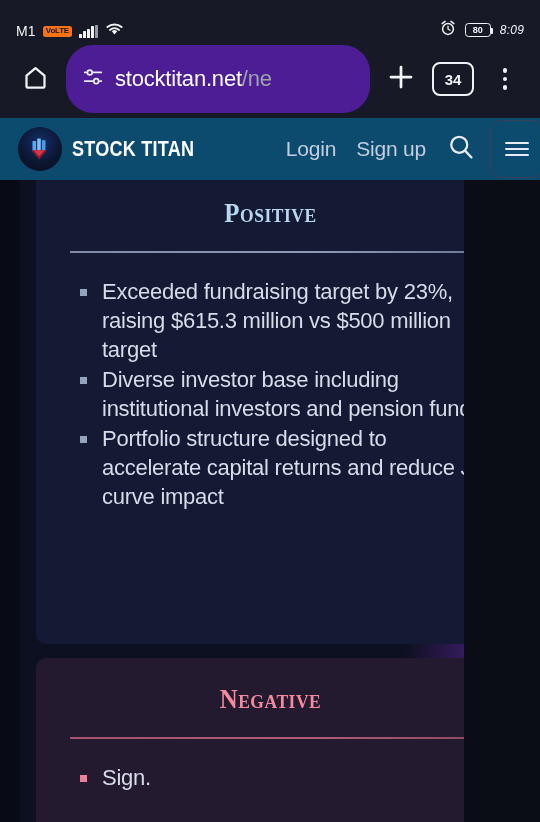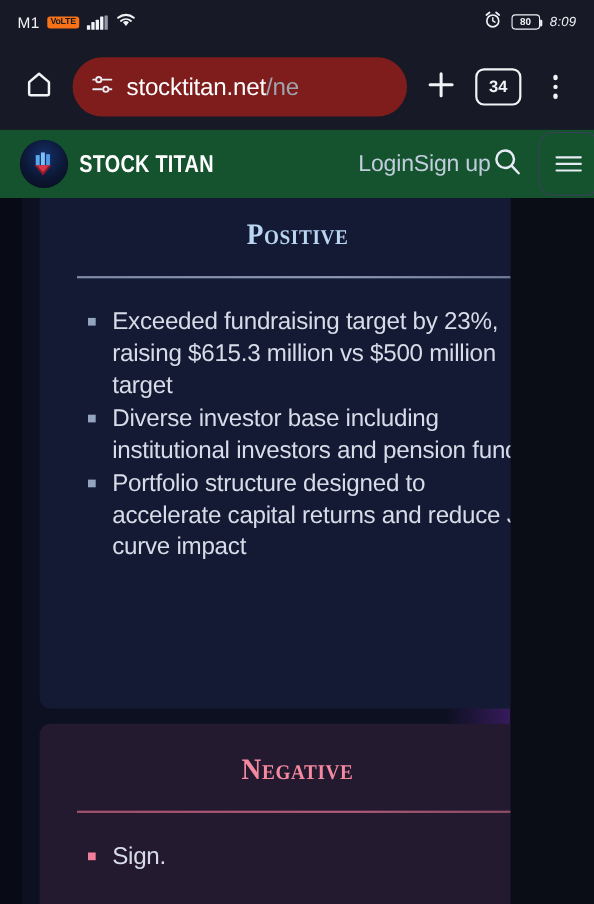--- a/index.html
+++ b/index.html
@@ -7,22 +7,22 @@
     width:540px; height:822px;
     background:#0a0c16;
     font-family:"Liberation Sans", sans-serif;
     overflow:hidden;
   }
 
   
   .statusbar{
     height:40px; width:540px;
     background:#171a26;
-    display:flex; align-items:center;
-    padding:18px 16px;
+    display:flex; align-items:flex-end;
+    padding:0 16px;
     color:#f2f3f7;
   }
   .sb-left{ display:flex; align-items:center; gap:7px; }
   .sb-right{ margin-left:auto; display:flex; align-items:center; gap:9px; }
   .carrier{ font-size:14px; letter-spacing:.2px; font-weight:400; }
   .volte{
     background:#f97316; color:#171a26;
     font-size:8px; font-weight:700; letter-spacing:-0.2px;
     padding:1.5px 3px; border-radius:2.5px; line-height:1;
   }
@@ -50,60 +50,60 @@
     background:#171a26;
     display:flex; align-items:center;
     padding:0 14px; gap:10px;
   }
   .tb-icon{
     width:42px; height:42px;
     display:flex; align-items:center; justify-content:center;
     flex:0 0 auto;
   }
   .urlbar{
-    flex:1 1 auto; height:54px;
-    background:#7f1d1d; border-radius:27px;
+    flex:1 1 auto; height:68px;
+    background:#4c1d95; border-radius:27px;
     display:flex; align-items:center;
     padding:0 16px; gap:11px; overflow:hidden;
     min-width:0;
   }
   .url-text{
     font-size:22px; color:#ffffff; white-space:nowrap;
     letter-spacing:-0.2px; overflow:hidden;
   }
   .url-text .dim{ color:#9fa3ad; }
   .tabcount{
     width:44px; height:34px; border:2.4px solid #f2f3f7; border-radius:8px;
     display:flex; align-items:center; justify-content:center;
     font-size:15px; font-weight:600; color:#f2f3f7;
   }
   .dots{ display:flex; flex-direction:column; gap:4px; align-items:center; }
   .dots i{ width:4.5px; height:4.5px; border-radius:50%; background:#f2f3f7; display:block; }
 
   
   .sitehead{
     height:62px; width:540px;
-    background:#14532d;
+    background:#0c4a6e;
     display:flex; align-items:center;
     padding:0 0 0 18px; gap:0;
     position:relative; z-index:5;
   }
   .logo{
     width:44px; height:44px; border-radius:50%;
     background:radial-gradient(circle at 50% 35%, #14306b 0%, #0c1733 55%, #070c1c 100%);
     display:flex; align-items:center; justify-content:center;
     flex:0 0 auto; position:relative; overflow:hidden;
   }
   .brand{
     color:#ffffff; font-size:22px; font-weight:700;
     letter-spacing:.3px; margin-left:10px;
     transform:scaleX(.82); transform-origin:left center;
     white-space:nowrap;
   }
-  .navlinks{ margin-left:auto; display:flex; align-items:center; padding-right:14px; }
+  .navlinks{ margin-left:auto; display:flex; align-items:center; gap:20px; padding-right:14px; }
   .navlink{ color:#c2cede; font-size:21px; letter-spacing:-0.2px; white-space:nowrap; }
   .hamburger-box{
     width:54px; height:58px;
     border:1px solid #39405a; border-radius:12px;
     display:flex; align-items:center; justify-content:center;
     flex:0 0 auto; margin-right:-4px;
   }
   .ham i{ display:block; width:24px; height:2.2px; background:#e6ebf5; margin:4px 0; border-radius:1px; }
 
   

